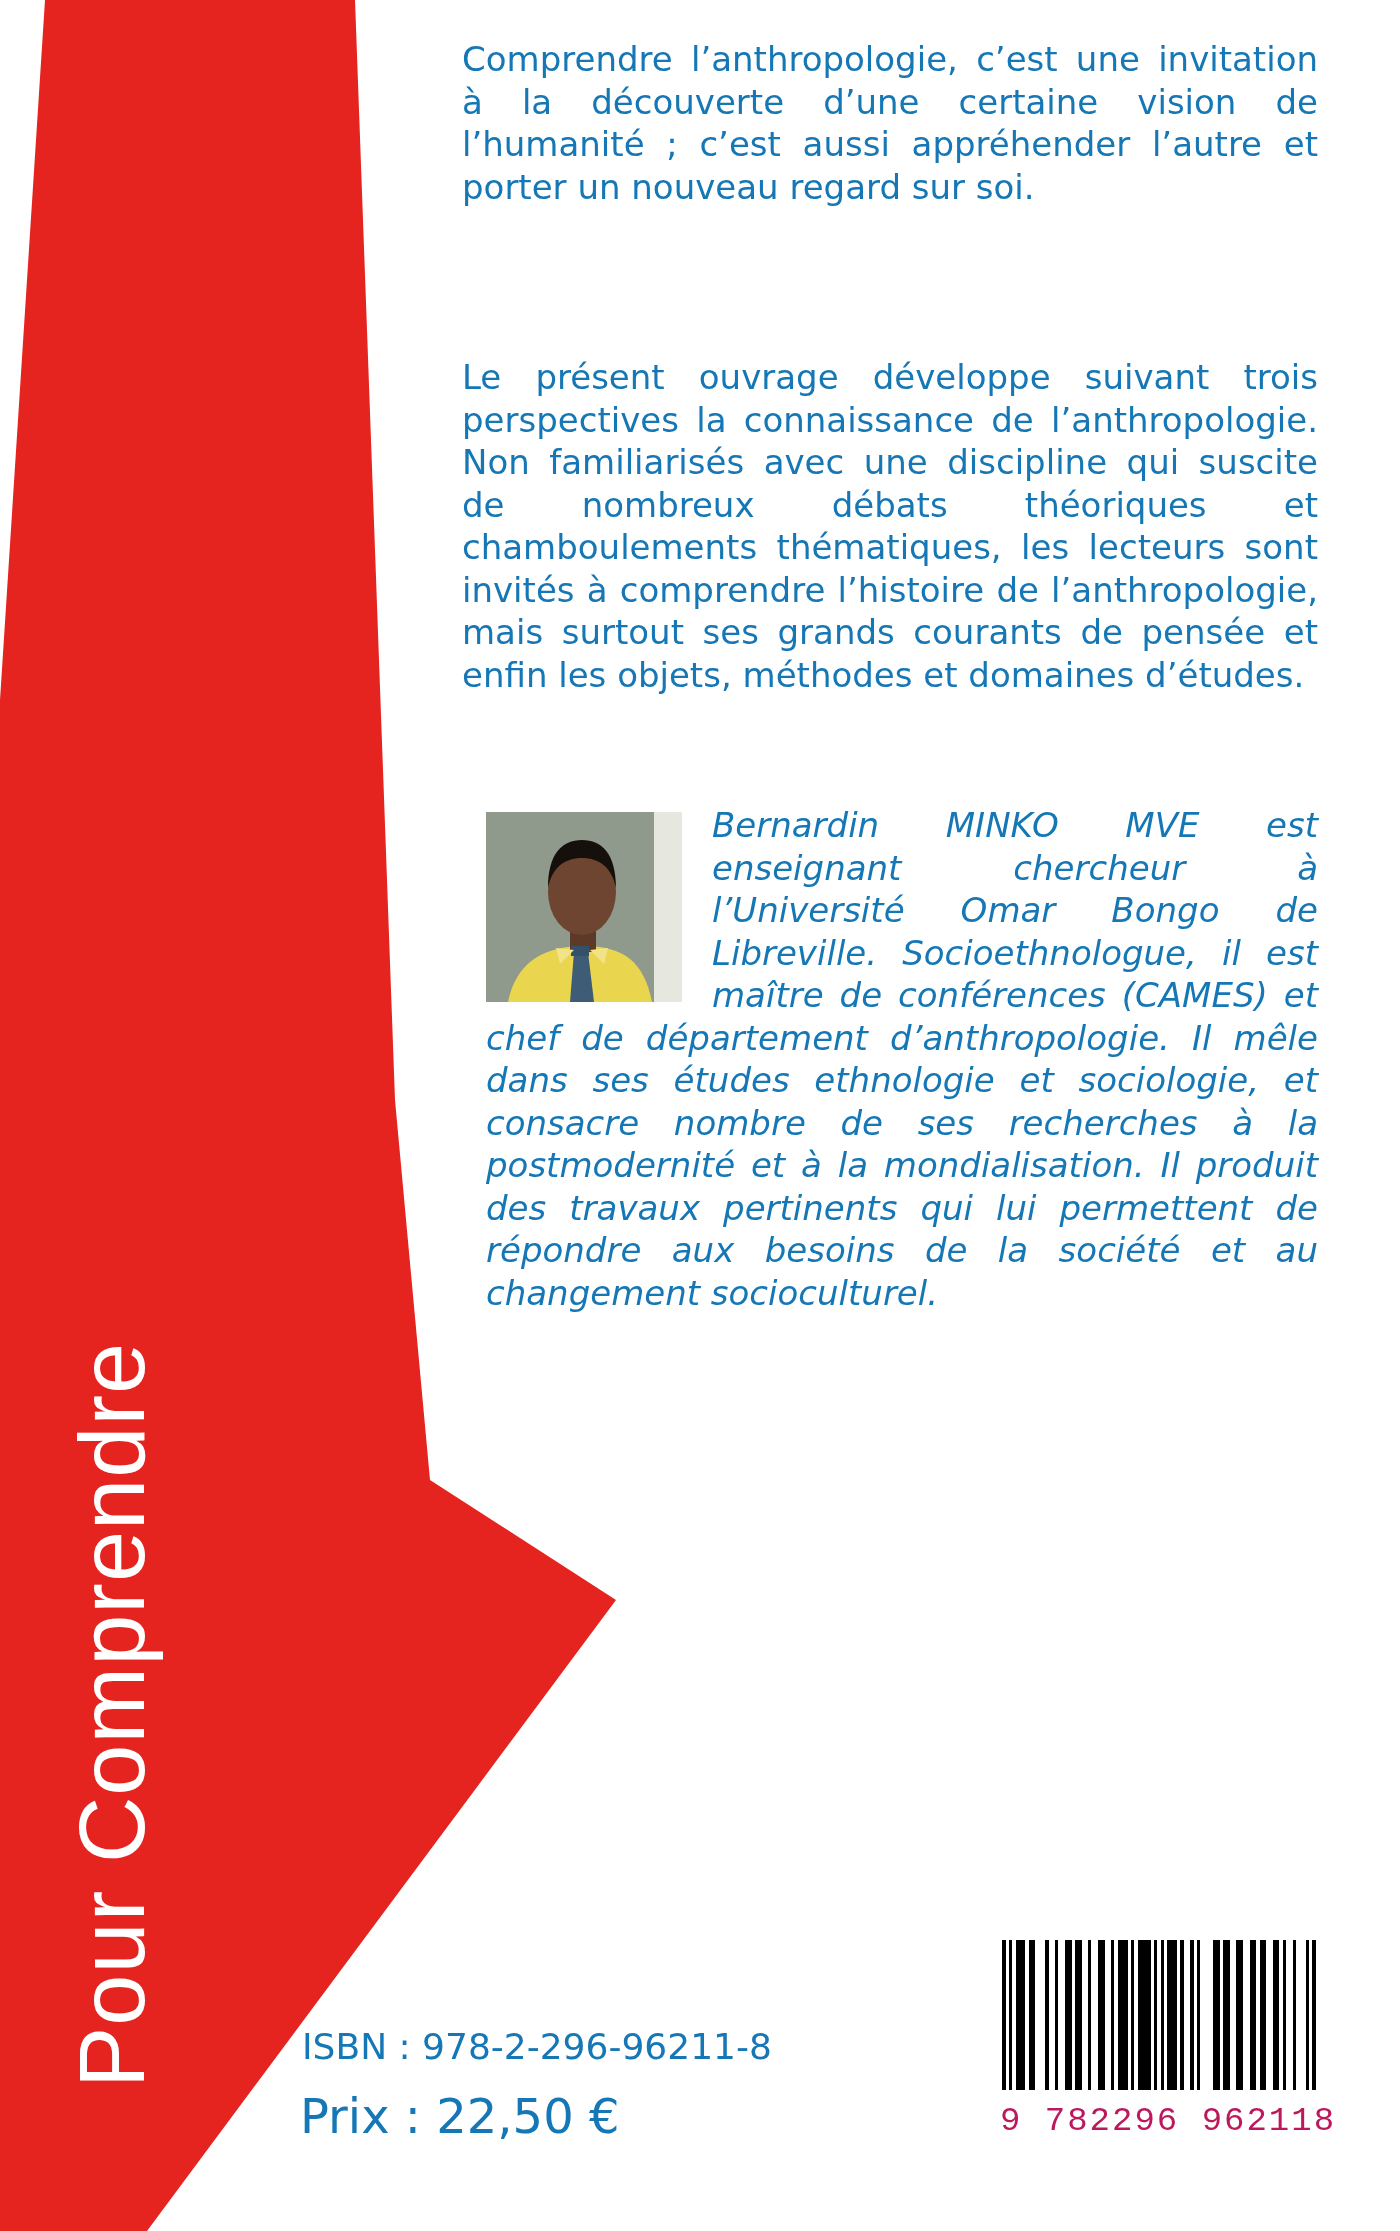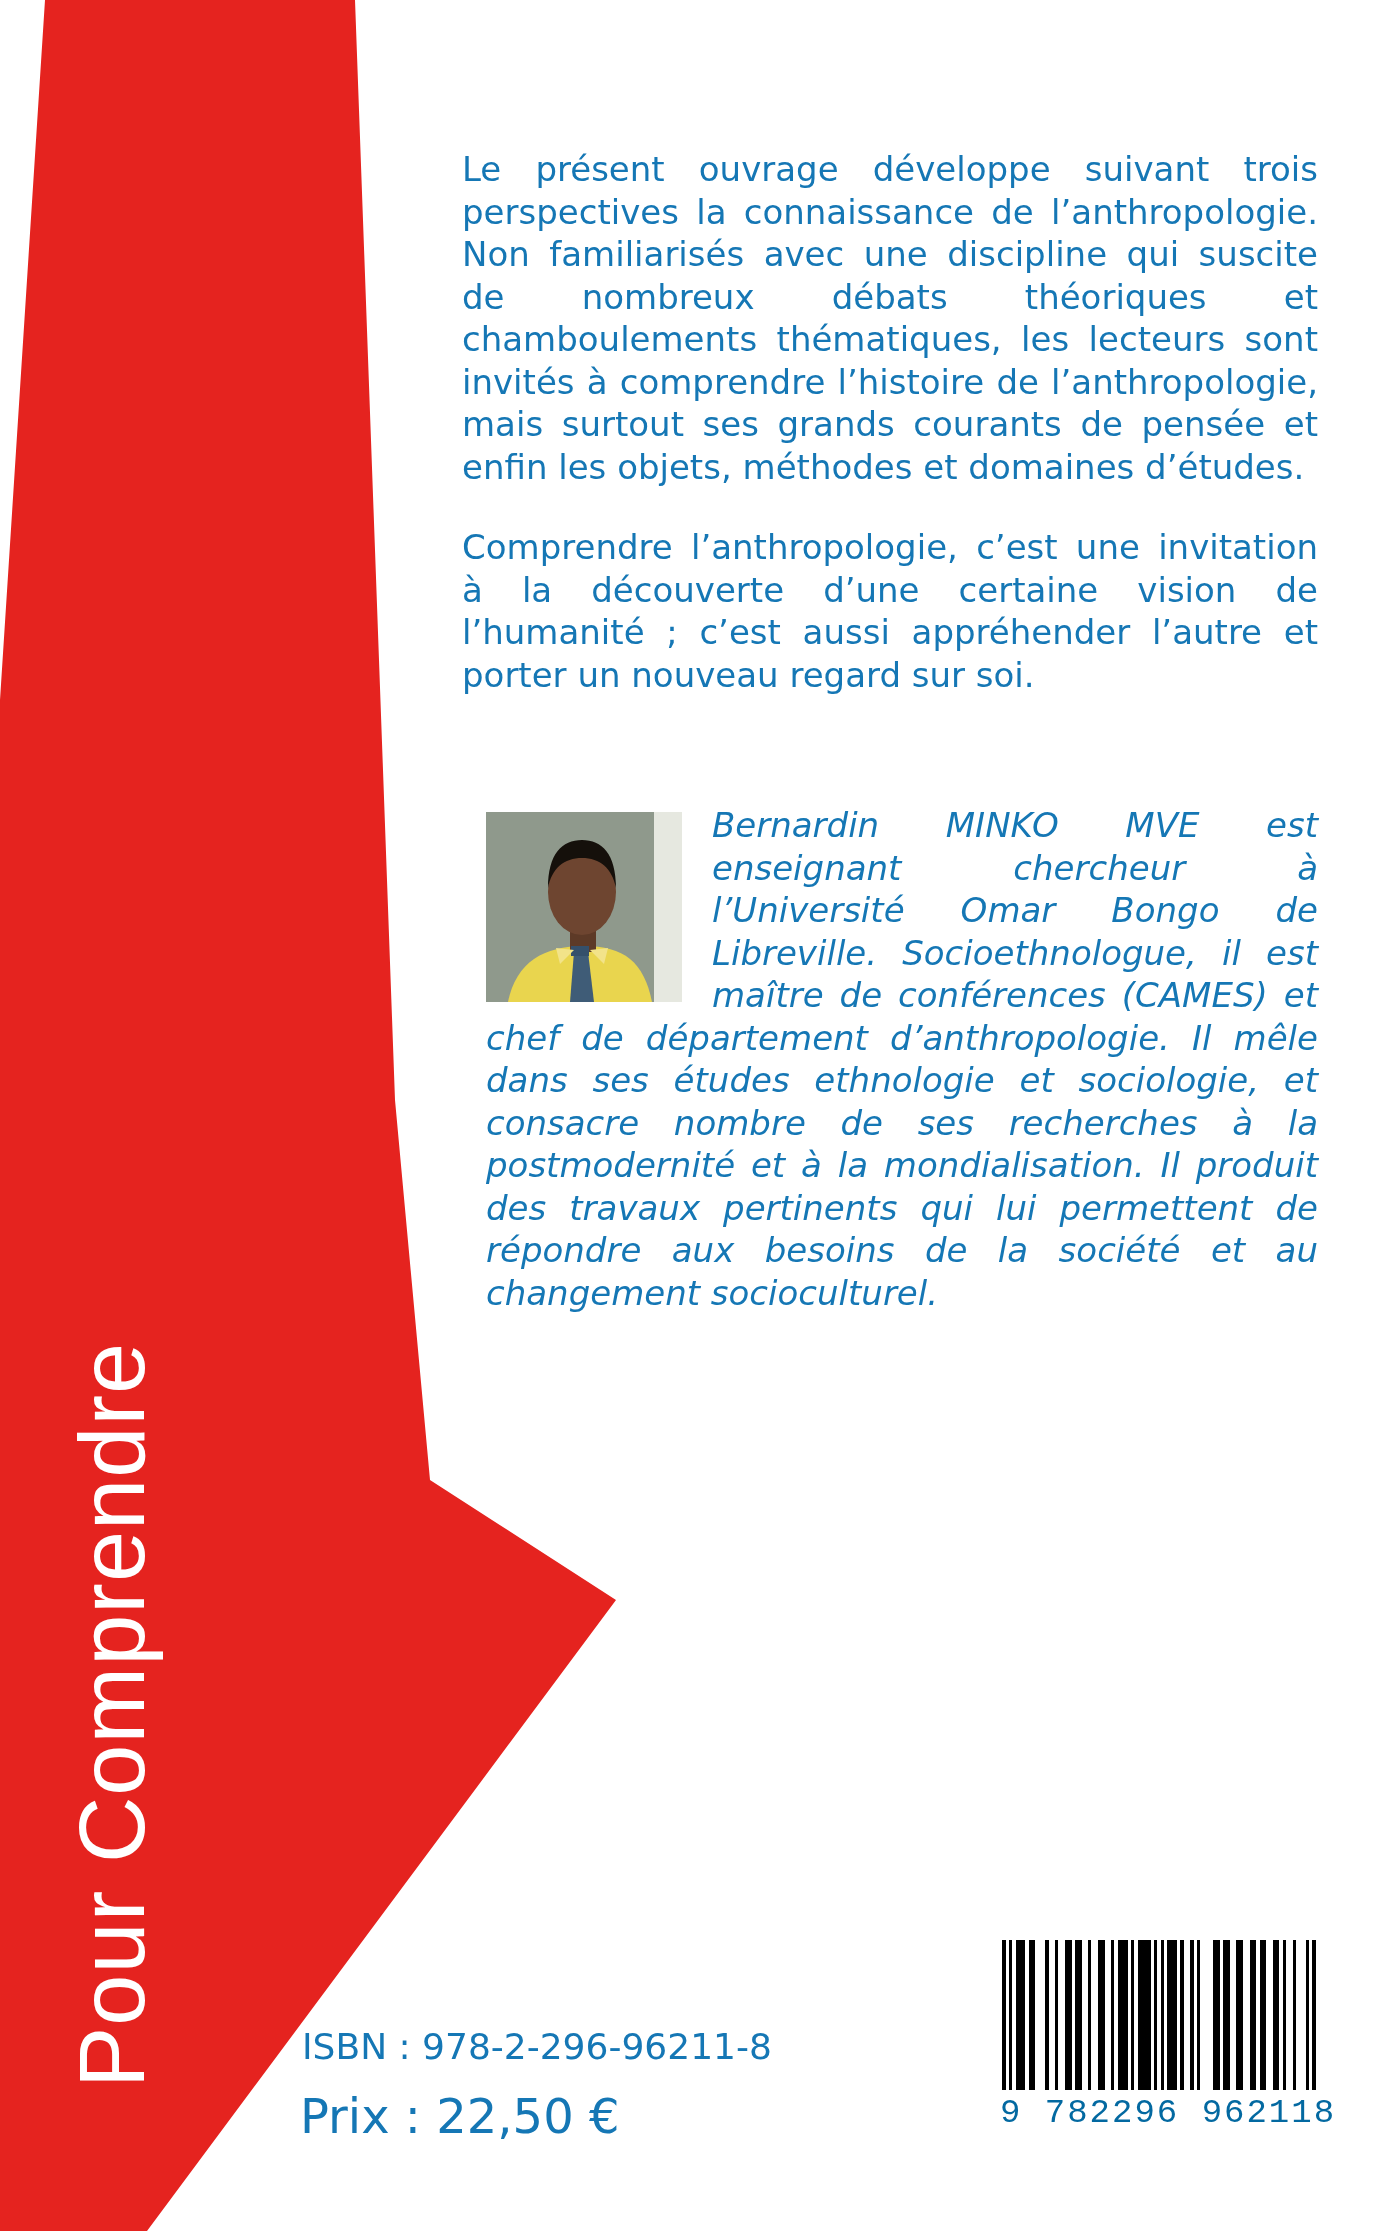--- a/index.html
+++ b/index.html
@@ -100,43 +100,43 @@
     width: 318px;
     background: #ffffff;
     text-align: center;
   }
   .bars { font-size: 0; white-space: nowrap; height: 150px; }
   .m { display: inline-block; width: 3.3px; height: 150px; vertical-align: top; }
   .m.on { background: #000000; }
   .digits {
     font-family: "Liberation Mono", monospace;
     font-size: 34px;
-    color: #0369a1;
+    color: #be185d;
     letter-spacing: 2px;
-    margin-top: 4px;
+    margin-top: 12px;
     white-space: nowrap;
     text-align: left;
   }
 </style>
 </head>
 <body>
 
 <div class="page">
 
   <svg class="ribbon-svg" width="1400" height="2231" viewBox="0 0 1400 2231" aria-hidden="true">
     <polygon points="45,0 355,0 395,1100 430,1480 616,1600 147,2231 0,2231 0,700" fill="#e5231f"></polygon>
   </svg>
 
   <div class="collection">Pour Comprendre</div>
 
   <div class="content">
 
+    <p class="syn syn2">Comprendre l’anthropologie, c’est une invitation à la découverte d’une certaine vision de l’humanité ; c’est aussi appréhender l’autre et porter un nouveau regard sur soi.</p>
+
     <p class="syn syn1">Le présent ouvrage développe suivant trois perspectives la connaissance de l’anthropologie. Non familiarisés avec une discipline qui suscite de nombreux débats théoriques et chamboulements thématiques, les lecteurs sont invités à comprendre l’histoire de l’anthropologie, mais surtout ses grands courants de pensée et enfin les objets, méthodes et domaines d’études.</p>
-
-    <p class="syn syn2">Comprendre l’anthropologie, c’est une invitation à la découverte d’une certaine vision de l’humanité ; c’est aussi appréhender l’autre et porter un nouveau regard sur soi.</p>
 
     <div class="author">
       <svg class="photo" viewBox="0 0 196 190" aria-hidden="true">
         <rect width="196" height="190" fill="#8f998c"></rect>
         <rect x="168" width="28" height="190" fill="#e6e8e0"></rect>
         <path d="M22,190 C30,150 58,134 98,134 C138,134 158,150 166,190 Z" fill="#e9d54e"></path>
         <rect x="84" y="108" width="26" height="32" fill="#5d3a27"></rect>
         <ellipse cx="96" cy="80" rx="34" ry="43" fill="#6e4530"></ellipse>
         <path d="M62,76 C62,42 76,28 96,28 C116,28 130,42 130,76 C126,56 114,46 96,46 C78,46 66,56 62,76 Z" fill="#15100b"></path>
         <polygon points="88,140 102,140 108,190 84,190" fill="#3f5c77"></polygon>

